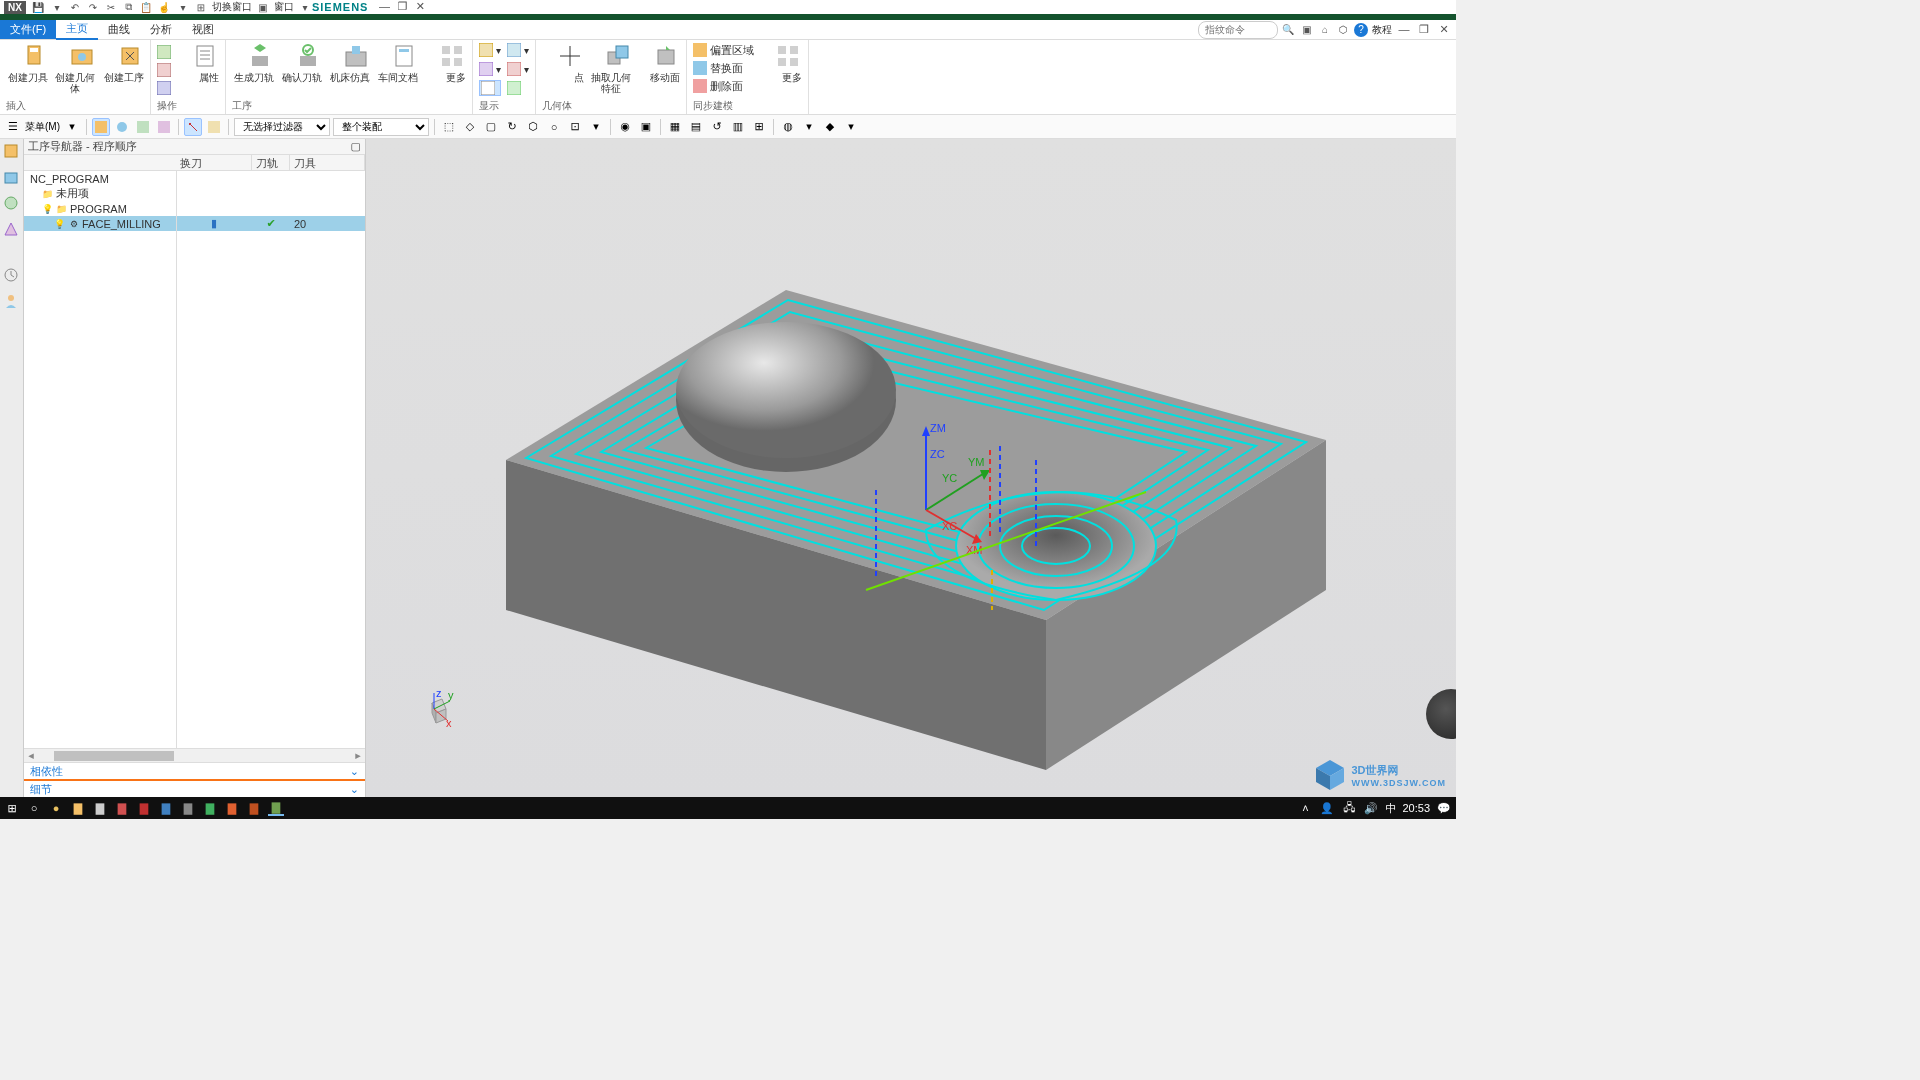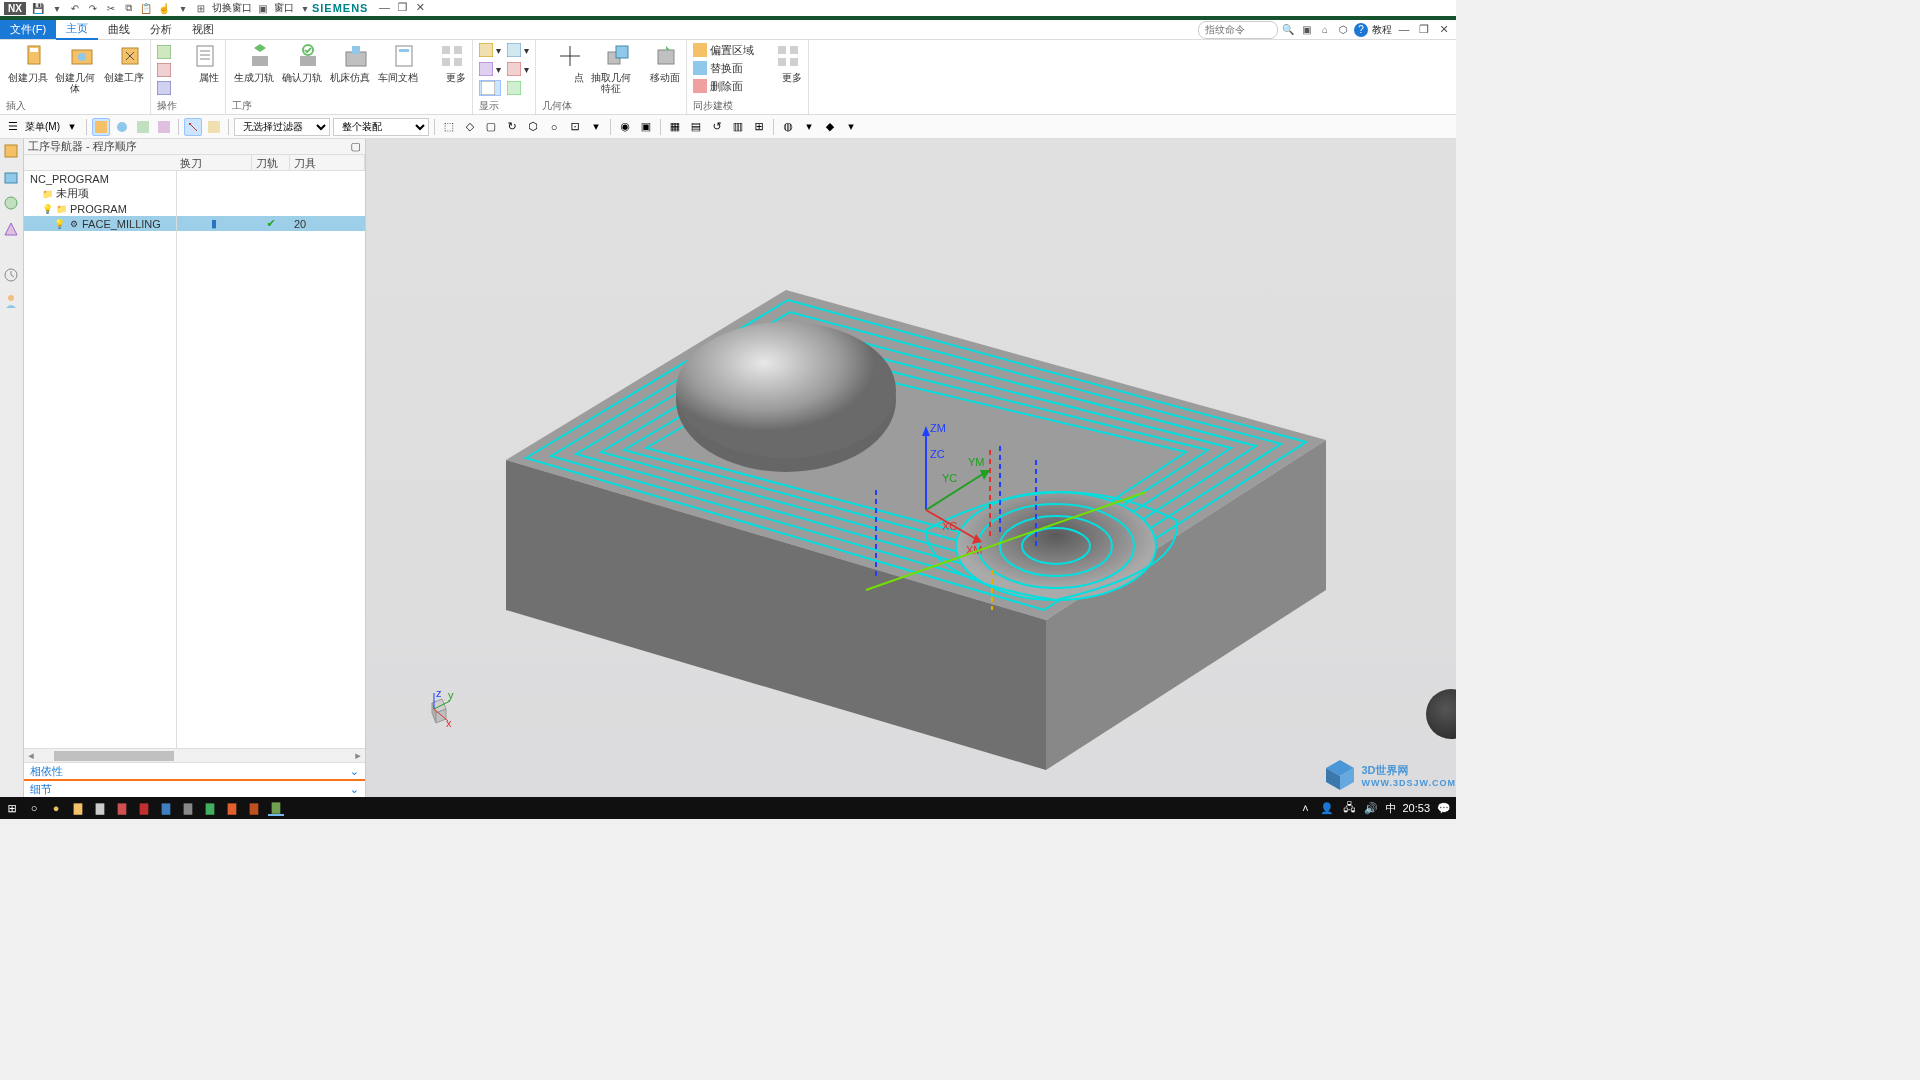--- a/index.html
+++ b/index.html
@@ -1,17 +1,17 @@
 <!DOCTYPE html>
 <html><head>
 <meta charset="utf-8">
 <style>
 *{box-sizing:border-box;margin:0;padding:0;font-family:"Microsoft YaHei",Arial,sans-serif;font-size:11px;}
 body{width:1456px;height:819px;background:#f0f0f0;overflow:hidden;position:relative;}
-.titlebar{height:20px;background:#fff;display:flex;align-items:center;padding:0 4px;border-bottom:4px solid #14532d;}
+.titlebar{height:20px;background:#fff;display:flex;align-items:center;padding:0 4px;border-bottom:6px solid #14532d;}
 .nx-logo{background:#555;color:#fff;font-weight:bold;padding:1px 4px;font-size:10px;margin-right:6px;}
 .qat{display:flex;gap:4px;align-items:center;}
 .qat-btn{width:14px;height:14px;display:flex;align-items:center;justify-content:center;color:#555;cursor:pointer;font-size:10px;}
 .title-center{flex:1;text-align:center;color:#333;}
 .brand{color:#008287;font-weight:bold;letter-spacing:1px;margin-right:8px;}
 .win-btns{display:flex;gap:2px;}
 .win-btn{width:16px;height:14px;text-align:center;color:#555;cursor:pointer;}
 .menubar{height:20px;background:#fff;display:flex;align-items:center;border-bottom:1px solid #dcdcdc;}
 .menu-item{padding:2px 10px;color:#333;cursor:pointer;}
 .menu-item.file{background:#1a78d6;color:#fff;}
@@ -49,21 +49,21 @@
 .tc1{width:152px;display:flex;align-items:center;gap:2px;}
 .tc2{width:76px;text-align:center;}.tc3{width:38px;text-align:center;}.tc4{flex:1;padding-left:4px;}
 .indent{display:inline-block;}
 .tree-icon{width:12px;height:12px;display:inline-flex;align-items:center;justify-content:center;font-size:9px;}
 .hscroll{height:14px;background:#f0f0f0;border-top:1px solid #ddd;display:flex;align-items:center;}
 .hscroll-thumb{height:10px;background:#c0c0c0;width:120px;margin-left:16px;}
 .nav-footer{border-top:1px solid #ddd;}
 .nav-foot-row{height:18px;padding:2px 6px;color:#1a78d6;font-size:10px;display:flex;justify-content:space-between;align-items:center;border-bottom:2px solid #f97316;cursor:pointer;}
 .viewport{flex:1;position:relative;background:linear-gradient(#e0e0e0,#dcdcde);overflow:hidden;}
 .triad{position:absolute;left:50px;bottom:70px;width:40px;height:40px;}
-.watermark{position:absolute;right:0;bottom:6px;display:flex;align-items:center;gap:4px;color:#3b8fd6;font-weight:bold;font-size:18px;opacity:.9;}
+.watermark{position:absolute;right:10px;bottom:6px;display:flex;align-items:center;gap:4px;color:#3b8fd6;font-weight:bold;font-size:18px;opacity:.9;}
 .wm-cube{width:36px;height:36px;}
 .taskbar{position:absolute;bottom:0;left:0;right:0;height:22px;background:#101010;display:flex;align-items:center;padding:0 4px;gap:6px;}
 .task-icon{width:16px;height:16px;display:flex;align-items:center;justify-content:center;color:#fff;font-size:11px;}
 .task-icon.active{border-bottom:2px solid #76b9ed;}
 .tray{margin-left:auto;display:flex;align-items:center;gap:6px;color:#fff;font-size:10px;}
 .help-icon{width:14px;height:14px;border-radius:50%;background:#1a78d6;color:#fff;text-align:center;line-height:14px;font-size:10px;}
 .view-knob{position:absolute;right:-20px;bottom:60px;width:50px;height:50px;border-radius:50%;background:radial-gradient(circle at 40% 40%,#555,#222);}
 svg{display:block;}
 </style>
 </head>

